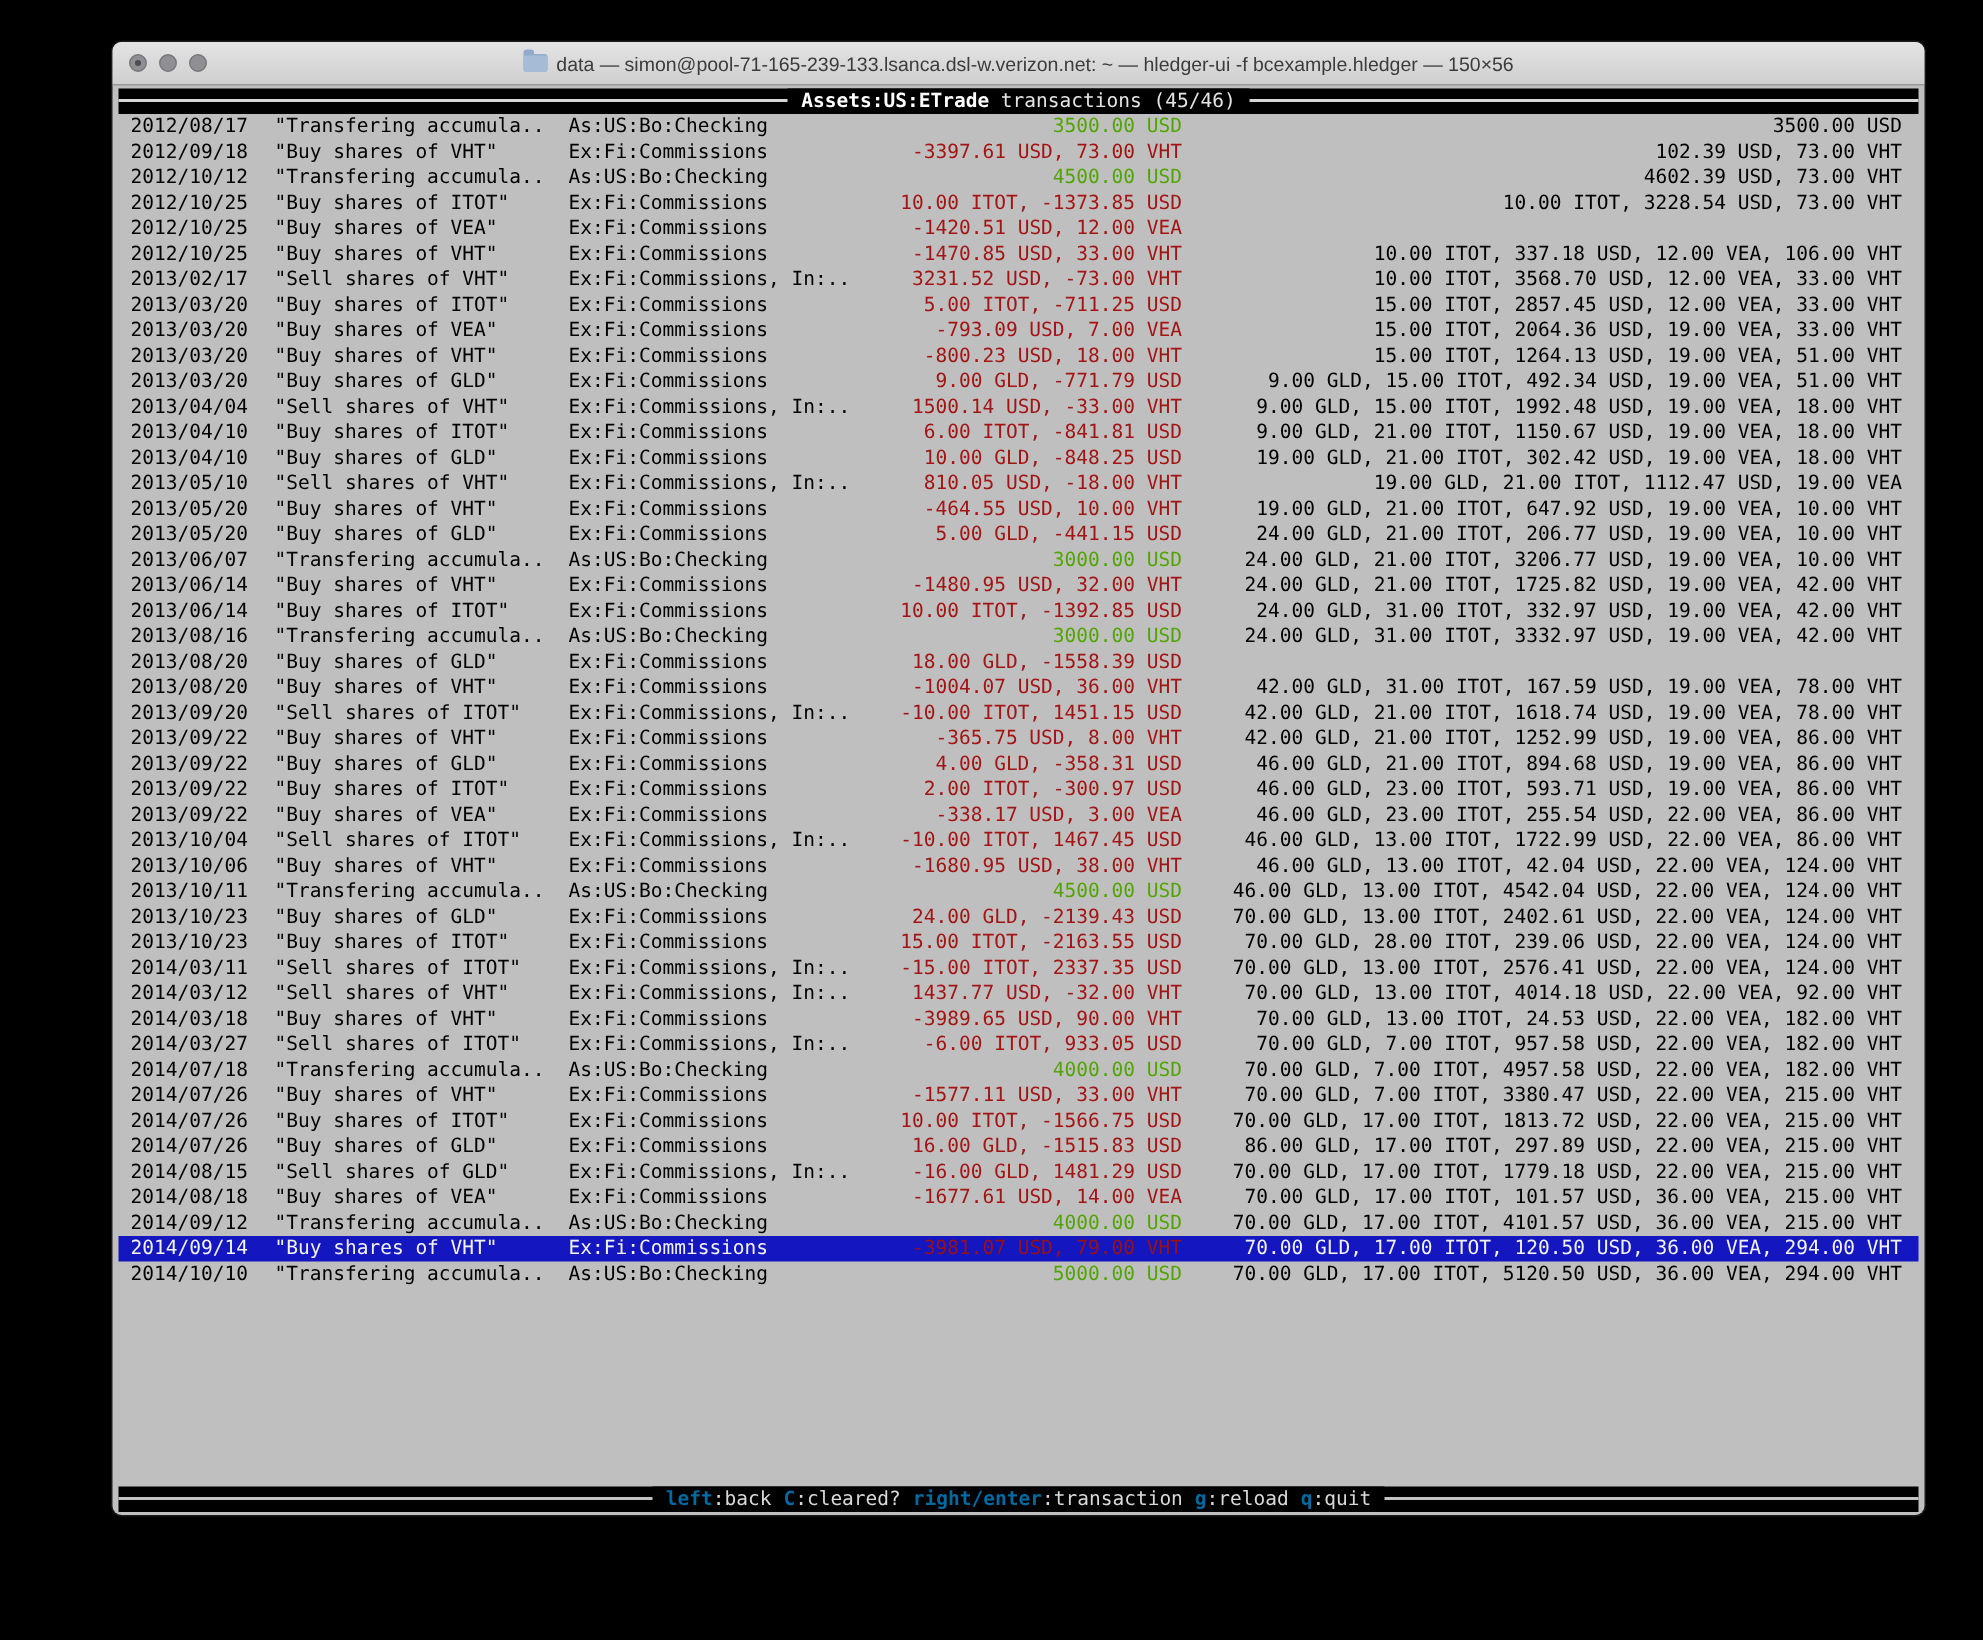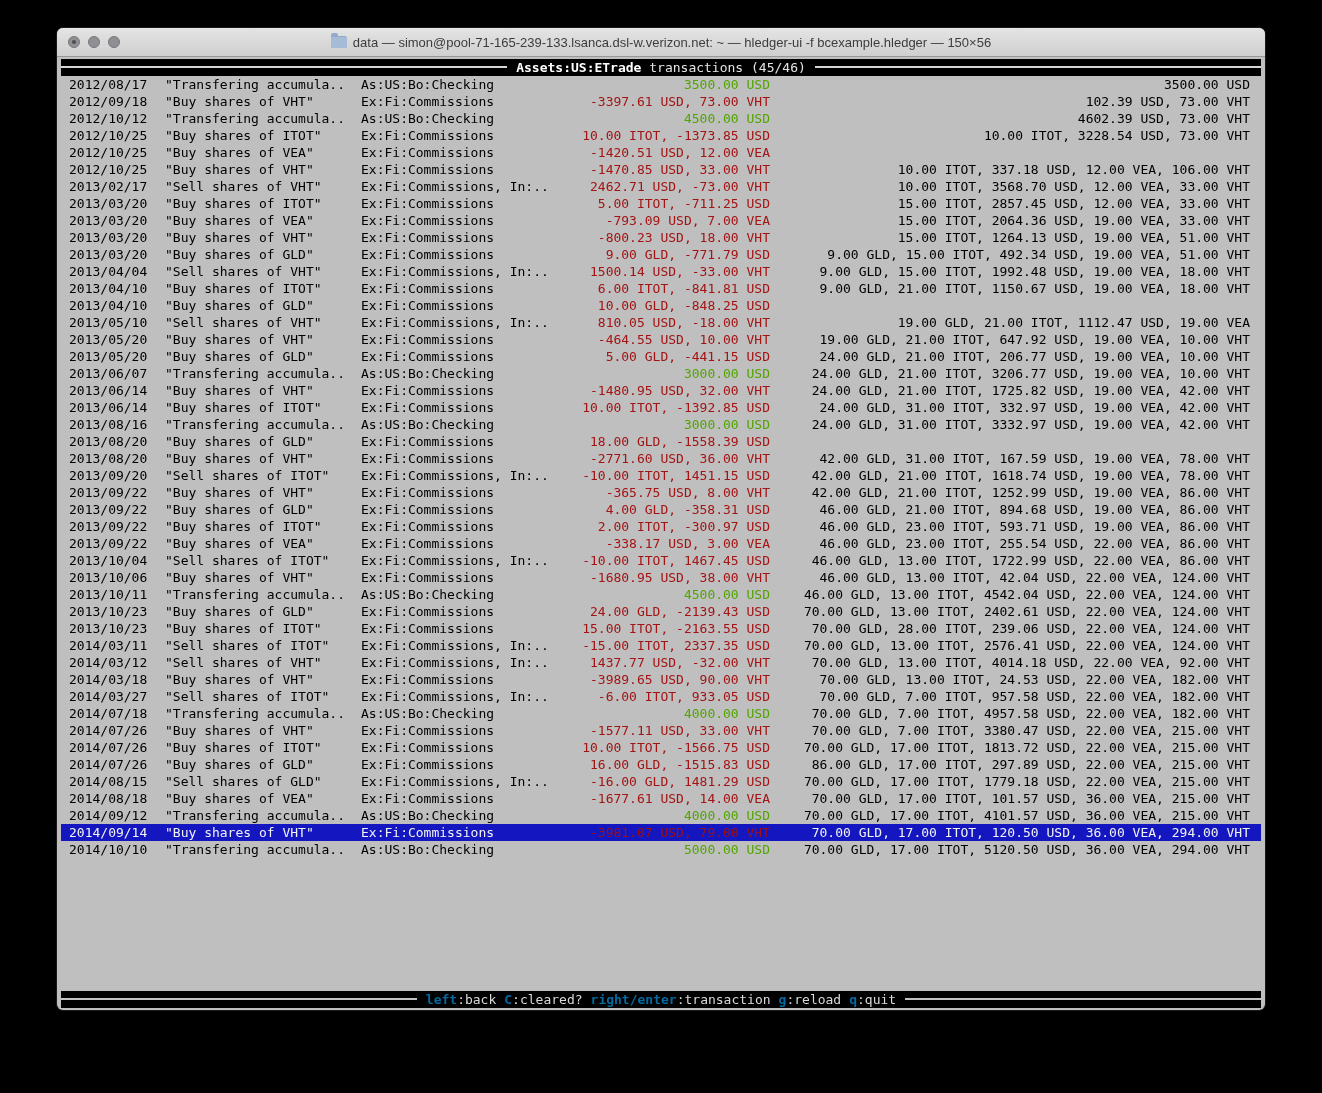--- a/index.html
+++ b/index.html
@@ -1,18 +1,18 @@
 <!DOCTYPE html>
 <html><head>
 <meta charset="utf-8">
 <style>
   html,body{margin:0;padding:0;}
   body{width:1322px;height:1093px;background:#000;position:relative;overflow:hidden;
        font-family:"DejaVu Sans Mono",monospace;}
-  .window{position:absolute;left:57px;top:28px;width:1208px;height:982px;
+  .window{position:absolute;left:75px;top:28px;width:1208px;height:982px;
           border-radius:6px;overflow:hidden;background:#bfbfbf;box-shadow:0 0 0 1px #1a1a1a;}
   
   .titlebar{height:28px;background:linear-gradient(#e4e4e4,#cfcfcf);
             border-bottom:1px solid #989898;position:relative;
             display:flex;align-items:center;justify-content:center;}
   .lights{position:absolute;left:11px;top:0;height:28px;display:flex;align-items:center;gap:8px;}
   .light{width:12px;height:12px;border-radius:50%;background:#8f8f94;
          border:1px solid #77777c;box-sizing:border-box;position:relative;}
   .light.close::after{content:"";position:absolute;left:3px;top:3px;width:4px;height:4px;
          border-radius:50%;background:#4c4c52;}
@@ -121,21 +121,21 @@
     <span class="c desc">"Buy shares of VHT"</span>
     <span class="c acct">Ex:Fi:Commissions</span>
     <span class="c amt red">-1470.85 USD, 33.00 VHT</span>
     <span class="c bal">10.00 ITOT, 337.18 USD, 12.00 VEA, 106.00 VHT</span>
   </div>
         <div class="row">
     <span class="c date">2013/02/17</span>
     <span class="c dgap"></span>
     <span class="c desc">"Sell shares of VHT"</span>
     <span class="c acct">Ex:Fi:Commissions, In:..</span>
-    <span class="c amt red">2462.71 USD, -73.00 VHT</span>
+    <span class="c amt red">3231.52 USD, -73.00 VHT</span>
     <span class="c bal">10.00 ITOT, 3568.70 USD, 12.00 VEA, 33.00 VHT</span>
   </div>
         <div class="row">
     <span class="c date">2013/03/20</span>
     <span class="c dgap"></span>
     <span class="c desc">"Buy shares of ITOT"</span>
     <span class="c acct">Ex:Fi:Commissions</span>
     <span class="c amt red">5.00 ITOT, -711.25 USD</span>
     <span class="c bal">15.00 ITOT, 2857.45 USD, 12.00 VEA, 33.00 VHT</span>
   </div>
@@ -178,20 +178,21 @@
     <span class="c acct">Ex:Fi:Commissions</span>
     <span class="c amt red">6.00 ITOT, -841.81 USD</span>
     <span class="c bal">9.00 GLD, 21.00 ITOT, 1150.67 USD, 19.00 VEA, 18.00 VHT</span>
   </div>
         <div class="row">
     <span class="c date">2013/04/10</span>
     <span class="c dgap"></span>
     <span class="c desc">"Buy shares of GLD"</span>
     <span class="c acct">Ex:Fi:Commissions</span>
     <span class="c amt red">10.00 GLD, -848.25 USD</span>
+    <span class="c bal">19.00 GLD, 21.00 ITOT, 302.42 USD, 19.00 VEA, 18.00 VHT</span>
   </div>
         <div class="row">
     <span class="c date">2013/05/10</span>
     <span class="c dgap"></span>
     <span class="c desc">"Sell shares of VHT"</span>
     <span class="c acct">Ex:Fi:Commissions, In:..</span>
     <span class="c amt red">810.05 USD, -18.00 VHT</span>
     <span class="c bal">19.00 GLD, 21.00 ITOT, 1112.47 USD, 19.00 VEA</span>
   </div>
         <div class="row">
@@ -247,21 +248,21 @@
     <span class="c dgap"></span>
     <span class="c desc">"Buy shares of GLD"</span>
     <span class="c acct">Ex:Fi:Commissions</span>
     <span class="c amt red">18.00 GLD, -1558.39 USD</span>
   </div>
         <div class="row">
     <span class="c date">2013/08/20</span>
     <span class="c dgap"></span>
     <span class="c desc">"Buy shares of VHT"</span>
     <span class="c acct">Ex:Fi:Commissions</span>
-    <span class="c amt red">-2771.60 USD, 36.00 VHT</span>
+    <span class="c amt red">-1004.07 USD, 36.00 VHT</span>
     <span class="c bal">42.00 GLD, 31.00 ITOT, 167.59 USD, 19.00 VEA, 78.00 VHT</span>
   </div>
         <div class="row">
     <span class="c date">2013/09/20</span>
     <span class="c dgap"></span>
     <span class="c desc">"Sell shares of ITOT"</span>
     <span class="c acct">Ex:Fi:Commissions, In:..</span>
     <span class="c amt red">-10.00 ITOT, 1451.15 USD</span>
     <span class="c bal">42.00 GLD, 21.00 ITOT, 1618.74 USD, 19.00 VEA, 78.00 VHT</span>
   </div>

